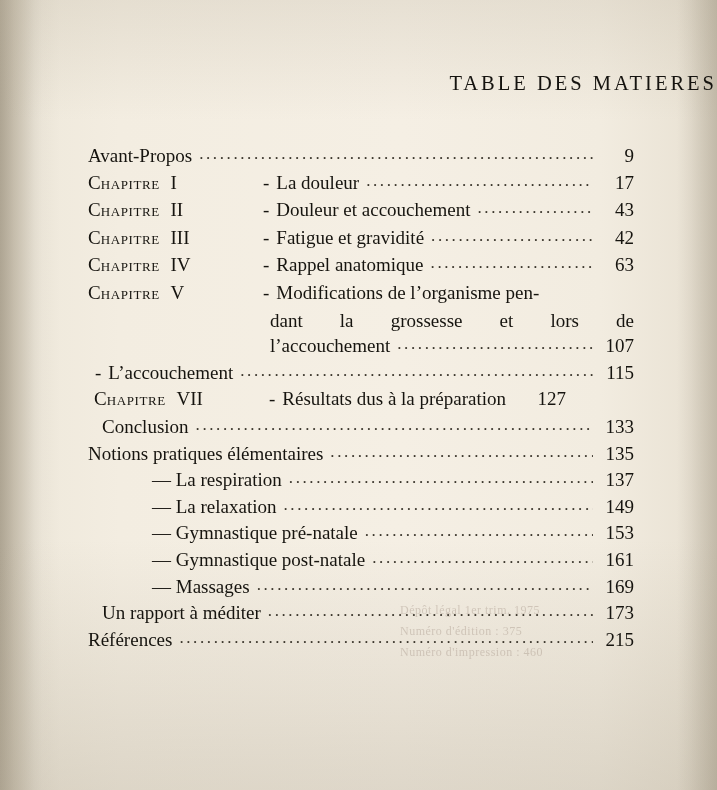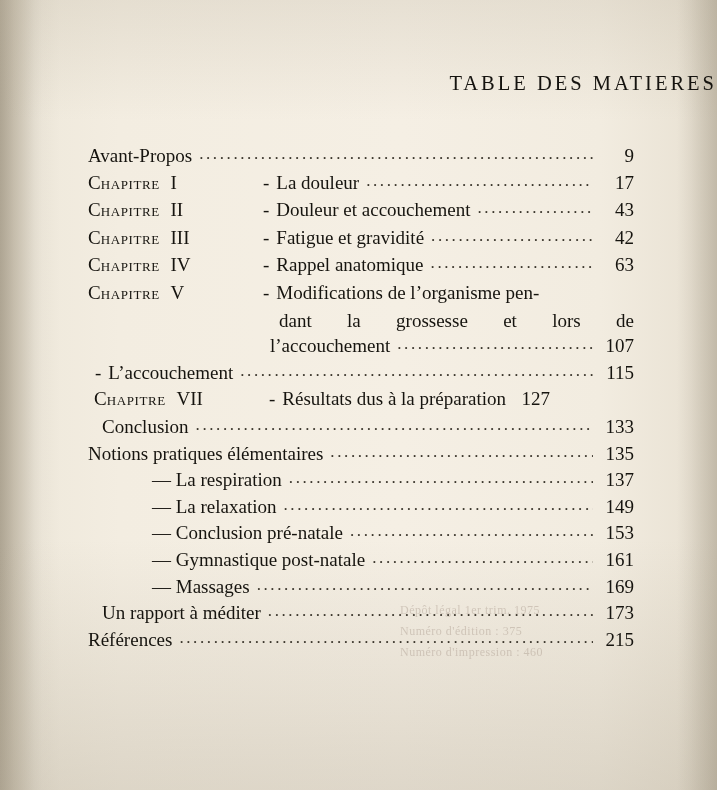--- a/index.html
+++ b/index.html
@@ -153,21 +153,20 @@
     display: flex;
     align-items: baseline;
     font-size: 19px;
     line-height: 25.6px;
     white-space: nowrap;
   }
   .justified {
     display: flex;
     justify-content: space-between;
     width: 377px;
-    margin-left: 9px;
   }
   .sub {
     padding-left: 64px;
   }
   .indent-small {
     padding-left: 14px;
   }
 </style>
 </head>
 <body>
@@ -270,21 +269,21 @@
       <span class="page">115</span>
     </div>
 
     <div class="chapline">
       <span class="chap-col indent2">
         <span class="sc-big">C</span><span class="sc-small">HAPITRE</span>
         <span class="chapnum">VII</span>
       </span>
       <span class="dash">-</span>
       <span class="desc">Résultats dus à la préparation</span>
-      <span class="page" style="margin-left:10px;">127</span>
+      <span class="page" style="margin-left:26px;">127</span>
     </div>
 
     <div class="row indent-small">
       <span class="label">Conclusion</span>
       <span class="leader"></span>
       <span class="page">133</span>
     </div>
 
     <div class="row">
       <span class="label">Notions pratiques élémentaires</span>
@@ -296,21 +295,21 @@
       <span class="label">— La respiration</span>
       <span class="leader"></span>
       <span class="page">137</span>
     </div>
     <div class="row sub">
       <span class="label">— La relaxation</span>
       <span class="leader"></span>
       <span class="page">149</span>
     </div>
     <div class="row sub">
-      <span class="label">— Conclusion pré-natale</span>
+      <span class="label">— Gymnastique pré-natale</span>
       <span class="leader"></span>
       <span class="page">153</span>
     </div>
     <div class="row sub">
       <span class="label">— Gymnastique post-natale</span>
       <span class="leader"></span>
       <span class="page">161</span>
     </div>
     <div class="row sub">
       <span class="label">— Massages</span>

